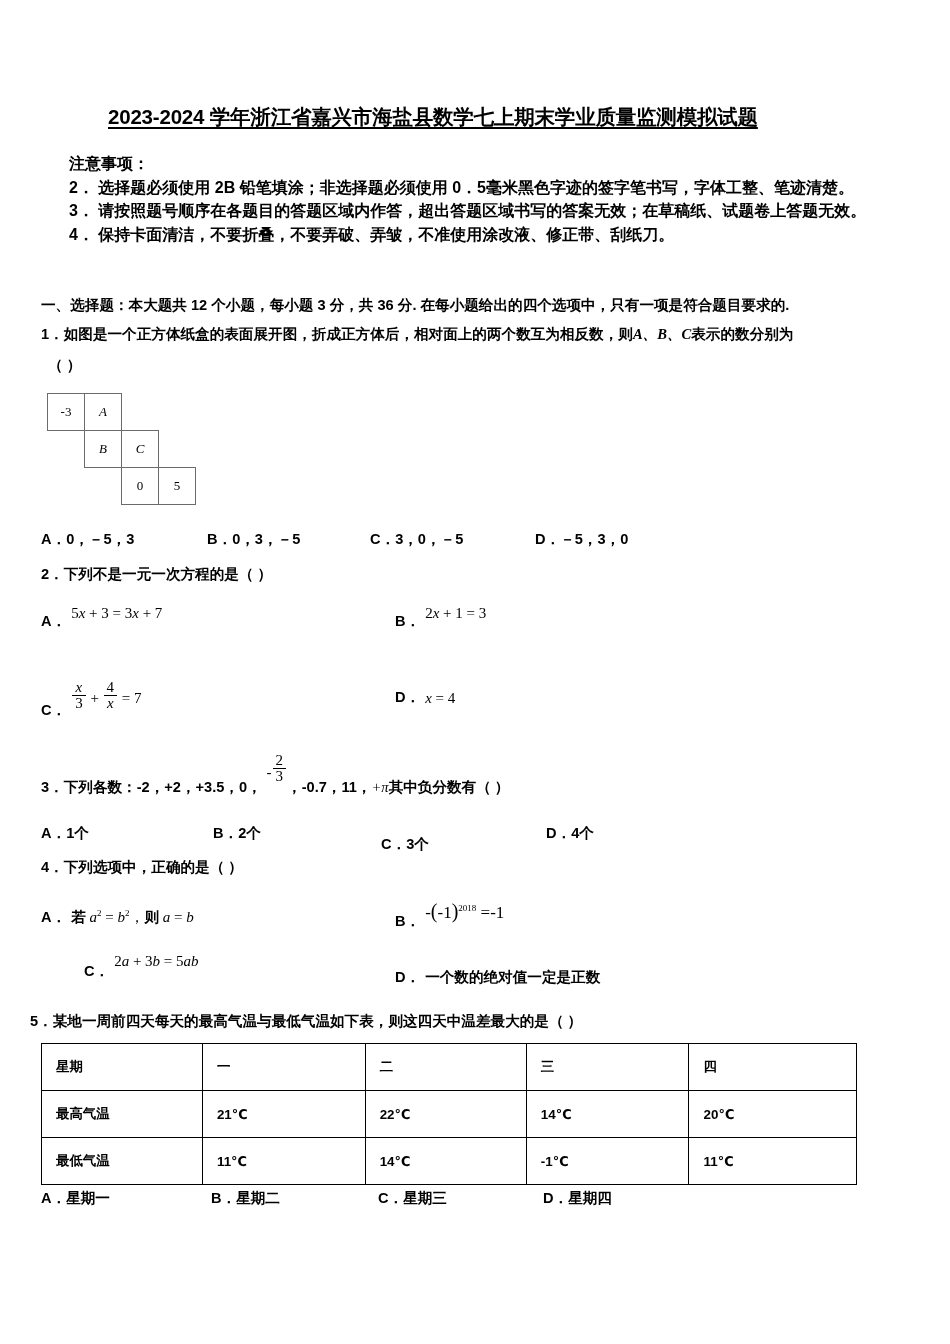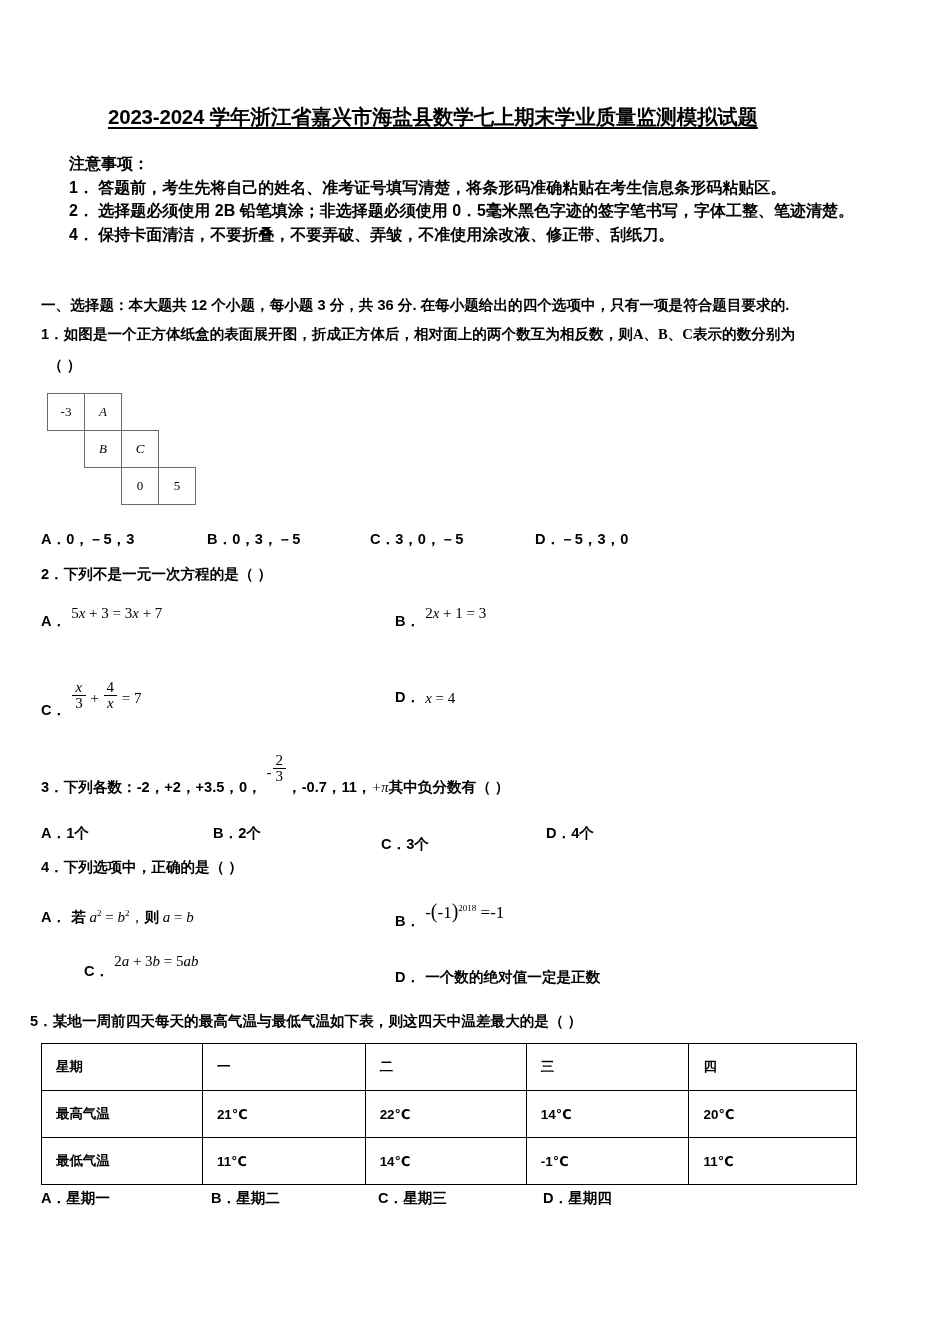--- a/index.html
+++ b/index.html
@@ -64,21 +64,21 @@
     font-weight: bold;
     white-space: nowrap;
   }
   .q-line {
     position: absolute;
     font-family: "Liberation Sans", "DejaVu Sans", sans-serif;
     font-size: 14.6px;
     font-weight: bold;
     white-space: nowrap;
   }
-  .q-italic { font-family: "Liberation Serif", serif; font-weight: bold; }
+  .q-italic { font-style: italic; font-family: "Liberation Serif", serif; font-weight: bold; }
 
   
   .net {
     position: absolute;
     left: 47px;
     top: 393px;
     width: 160px;
     height: 118px;
   }
   .net-cell {
@@ -181,26 +181,26 @@
 </head>
 <body>
 
 <div class="page">
 
   <div class="doc-title">2023-2024 学年浙江省嘉兴市海盐县数学七上期末学业质量监测模拟试题</div>
 
   <div class="notice">
     <div class="n-line">注意事项：</div>
     <div class="n-line">
-      <span class="n-idx">1．</span>
-      <span>答题前，考生先将自己的姓名、准考证号填写清楚，将条形码准确粘贴在考生信息条形码粘贴区。</span>
-    </div>
-    <div class="n-line">
       <span class="n-idx">2．</span>
       <span>选择题必须使用 2B 铅笔填涂；非选择题必须使用 0．5毫米黑色字迹的签字笔书写，字体工整、笔迹清楚。</span>
+    </div>
+    <div class="n-line">
+      <span class="n-idx">3．</span>
+      <span>请按照题号顺序在各题目的答题区域内作答，超出答题区域书写的答案无效；在草稿纸、试题卷上答题无效。</span>
     </div>
     <div class="n-line">
       <span class="n-idx">4．</span>
       <span>保持卡面清洁，不要折叠，不要弄破、弄皱，不准使用涂改液、修正带、刮纸刀。</span>
     </div>
   </div>
 
   <div class="sec-head">一、选择题：本大题共 12 个小题，每小题 3 分，共 36 分. 在每小题给出的四个选项中，只有一项是符合题目要求的.</div>
 
   <div class="q-line" style="left:41px; top:325px;">

